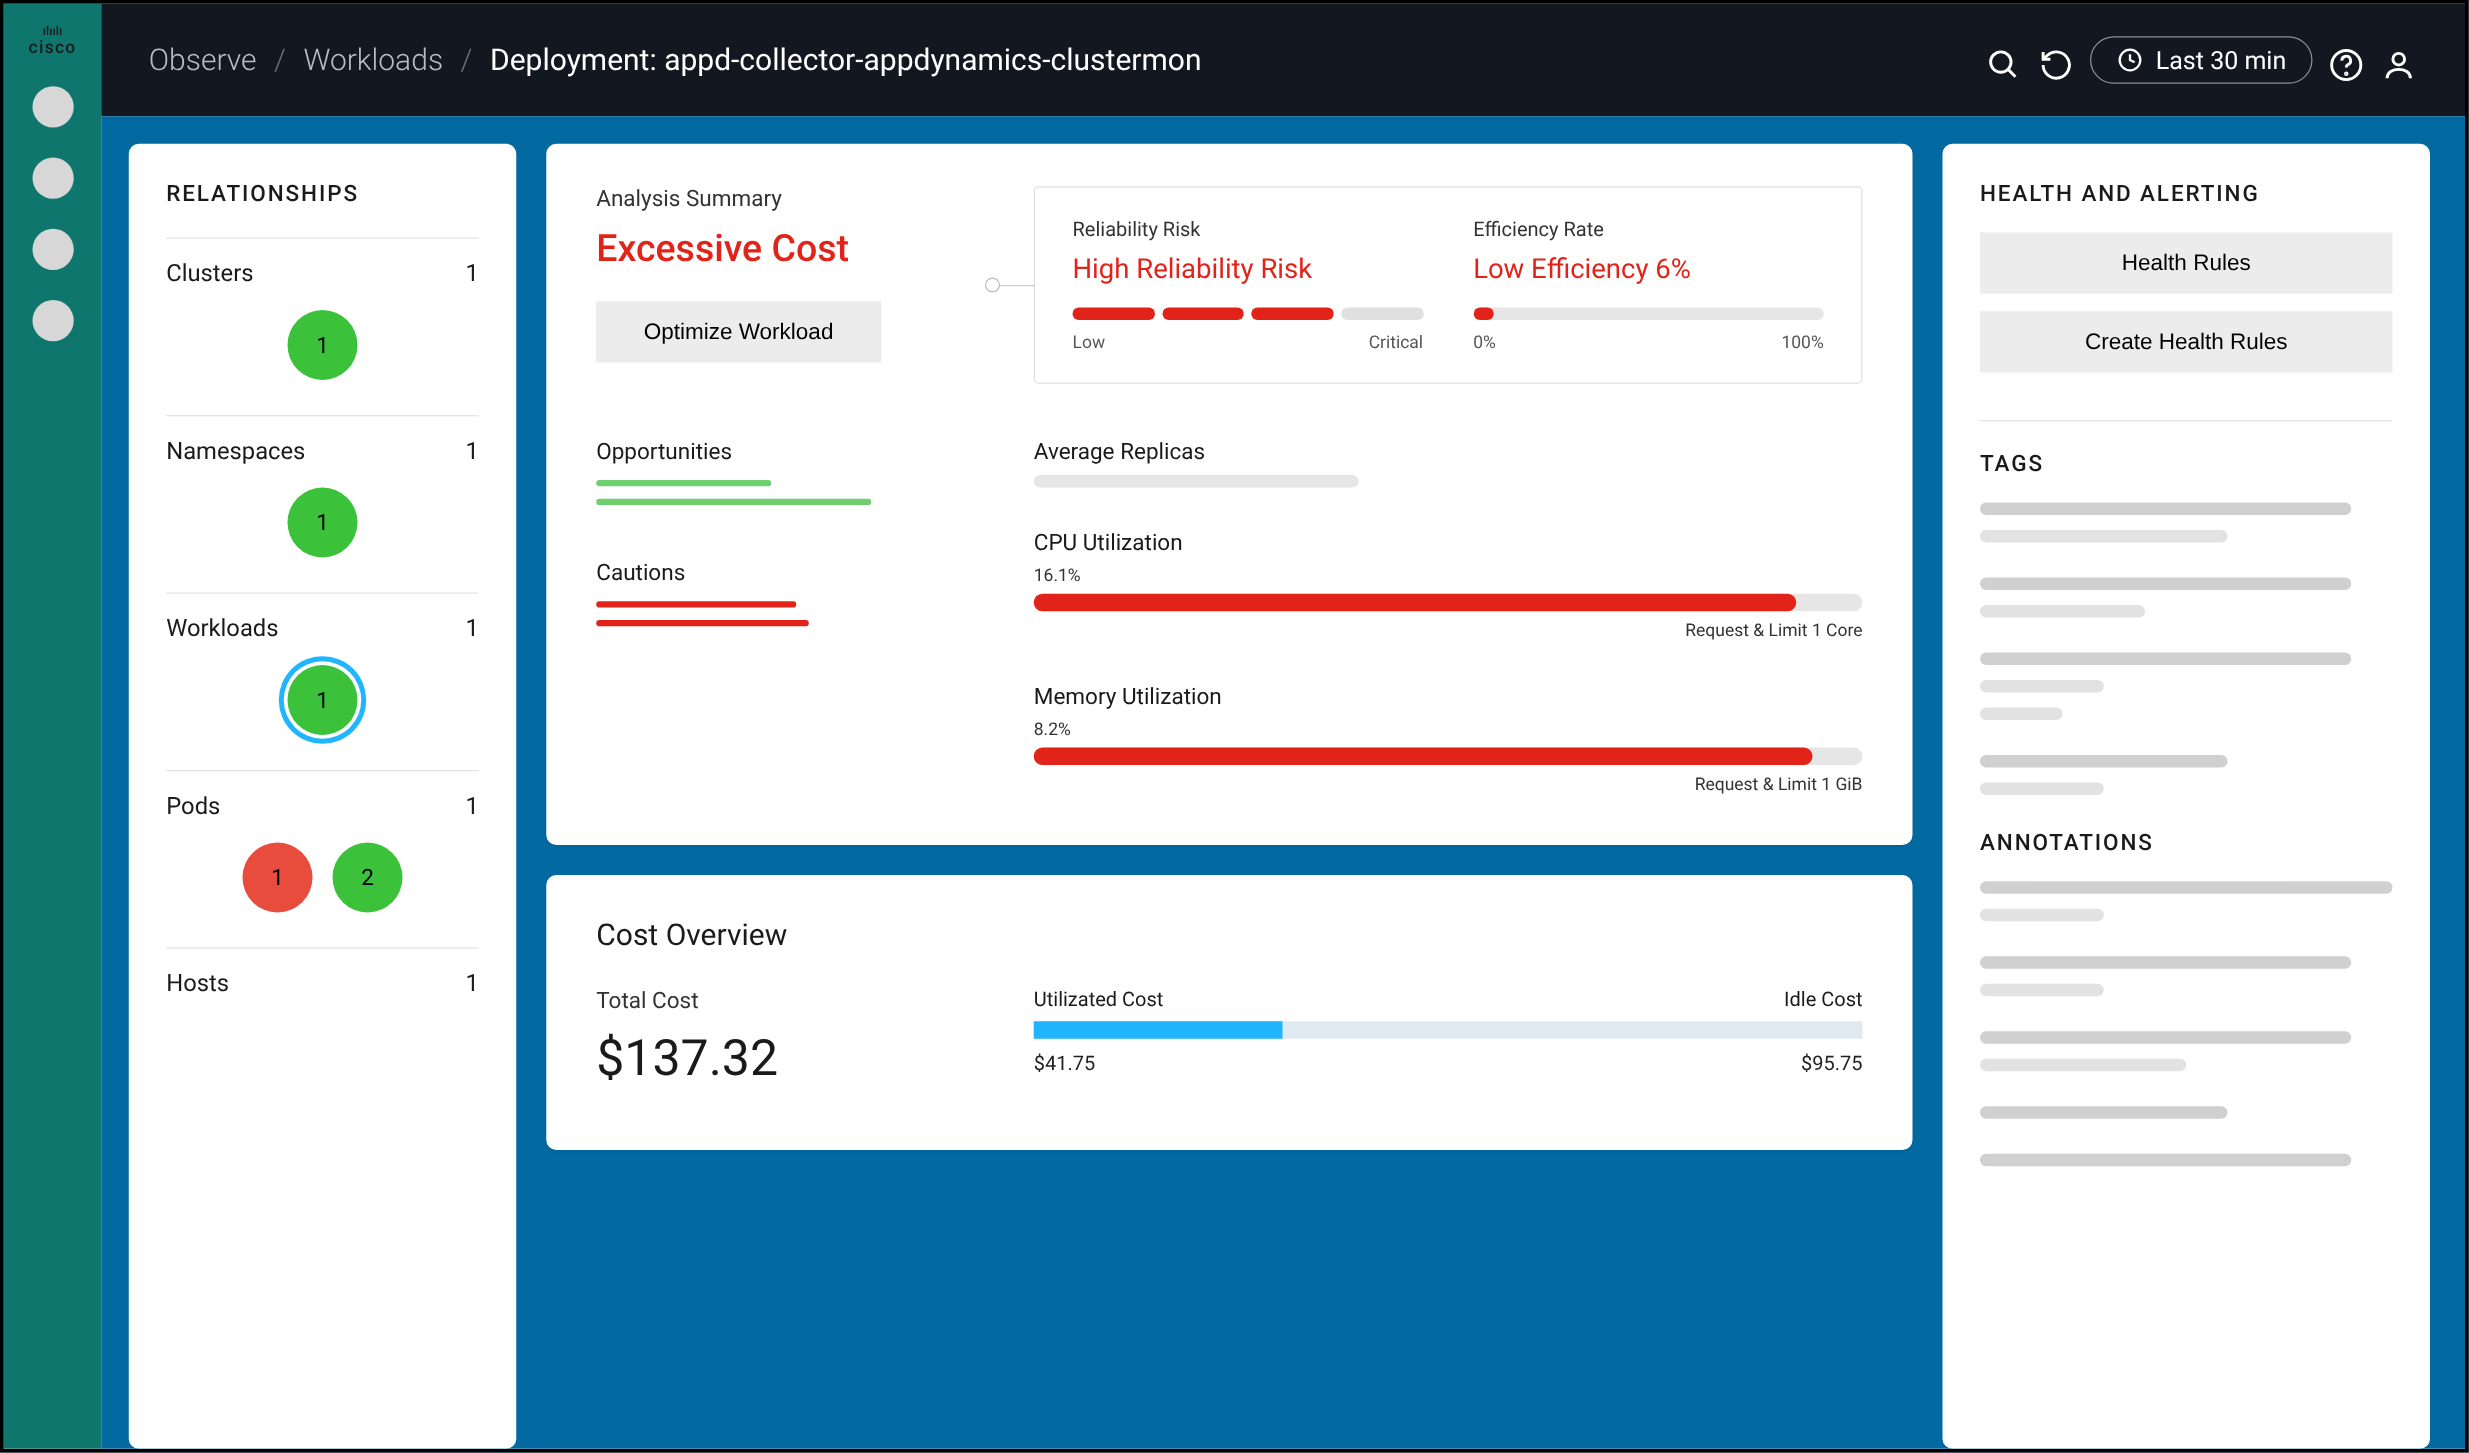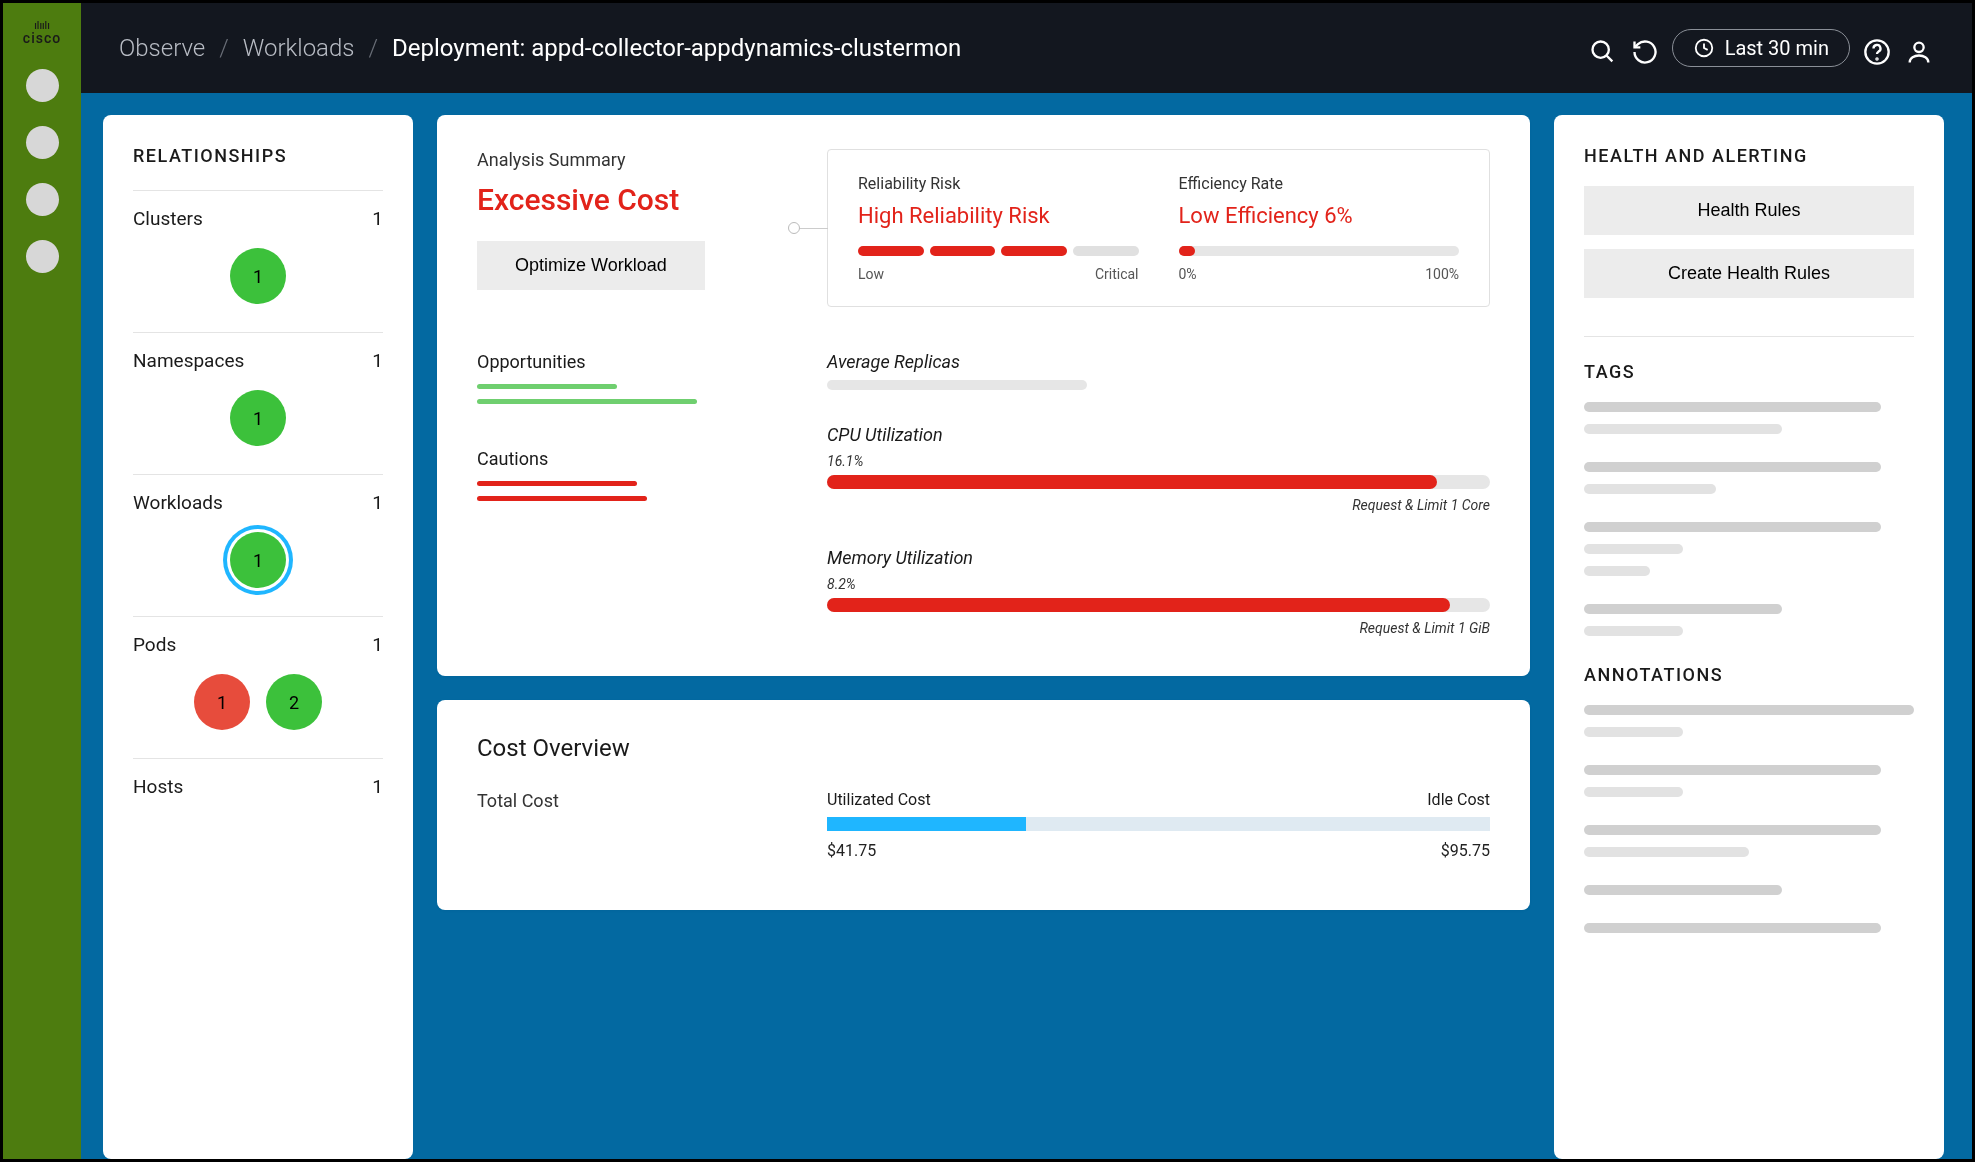--- a/index.html
+++ b/index.html
@@ -8,21 +8,21 @@
       background: #f5f5f5;
       color: #1a1a1a;
       width: 1975px;
       height: 1162px;
       overflow: hidden;
       border: 3px solid #000;
     }
     .app { display: flex; height: 100%; }
     .left-rail {
       width: 78px;
-      background: #4d7c0f;
+      background: #0f766e;
       display: flex;
       flex-direction: column;
       align-items: center;
       padding-top: 18px;
       gap: 18px;
     }
     .cisco-logo {
       font-size: 14px;
       font-weight: 500;
       text-align: center;
@@ -128,21 +128,21 @@
 
     .lower-grid { display: grid; grid-template-columns: 320px 1fr; gap: 30px; margin-top: 44px; }
     .subhead { font-size: 18px; margin-bottom: 12px; }
     .opp-lines .line { height: 5px; background: #6fcf6f; border-radius: 3px; margin-bottom: 10px; }
     .opp-lines .line.l1 { width: 140px; }
     .opp-lines .line.l2 { width: 220px; }
     .caut-lines .line { height: 5px; background: #e2231a; border-radius: 3px; margin-bottom: 10px; }
     .caut-lines .line.l1 { width: 160px; }
     .caut-lines .line.l2 { width: 170px; }
 
-    .metric-block { margin-bottom: 34px; font-style: italic; }
+    .metric-block { margin-bottom: 34px; }
     .metric-title { font-size: 18px; margin-bottom: 8px; }
     .metric-pct { font-size: 14px; color: #333; margin-bottom: 6px; }
     .metric-bar { height: 14px; background: #e6e6e6; border-radius: 7px; }
     .metric-bar .fill { height: 100%; background: #e2231a; border-radius: 7px; }
     .metric-caption { text-align: right; font-size: 14px; color: #333; margin-top: 8px; }
     .avg-bar { height: 10px; background: #e6e6e6; border-radius: 5px; width: 260px; }
 
     .cost-grid { display: grid; grid-template-columns: 320px 1fr; gap: 30px; align-items: start; }
     .total-cost { font-size: 40px; font-weight: 400; margin-top: 4px; }
     .cost-labels { display: flex; justify-content: space-between; font-size: 16px; margin-bottom: 8px; }
@@ -366,20 +366,21 @@
               </div>
             </div>
           </div>
         </div>
 
         <div class="card" style="padding-bottom:50px">
           <div class="card-title">Cost Overview</div>
           <div class="cost-grid">
             <div>
               <div class="analysis-label">Total Cost</div>
+              <div class="total-cost">$137.32</div>
             </div>
             <div>
               <div class="cost-labels">
                 <span>Utilizated Cost</span>
                 <span>Idle Cost</span>
               </div>
               <div class="cost-bar">
                   <div class="util" id="cost-util" style="width: 30%;"></div>
                 </div>
               <div class="cost-values">

